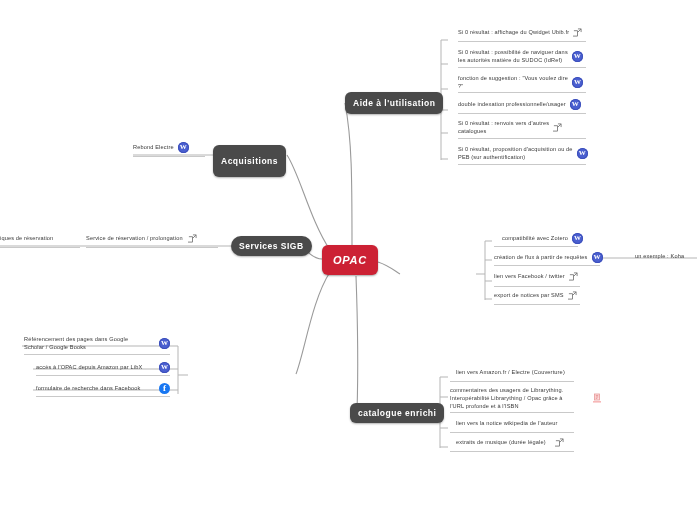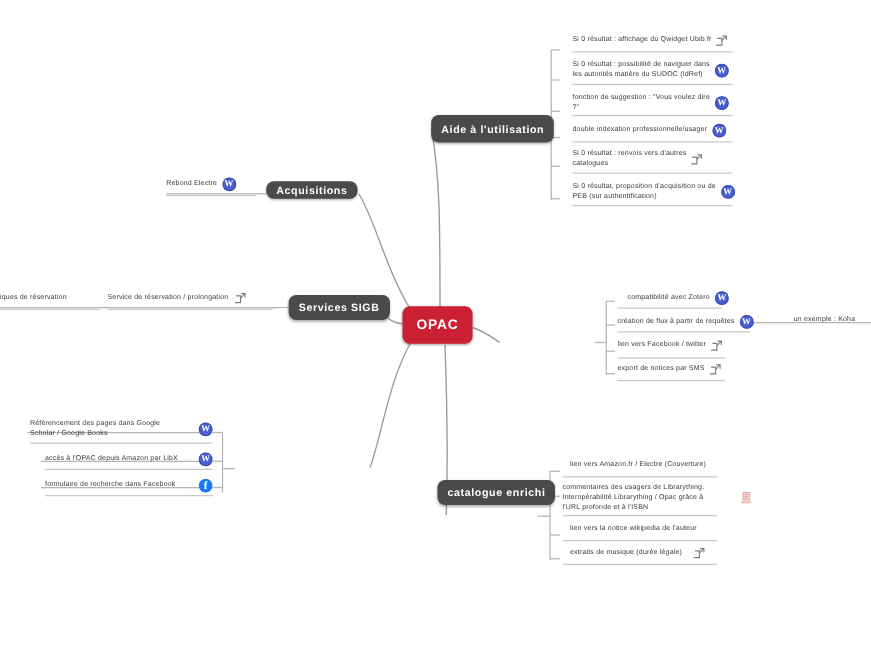--- a/index.html
+++ b/index.html
@@ -18,20 +18,21 @@
   .root-node{
     position:absolute;
     background:#cc2134;
     color:#ffffff;
     font-size:11px;
     font-weight:bold;
     letter-spacing:.7px;
     border-radius:6px;
     display:flex;align-items:center;justify-content:center;
     box-shadow:0 1px 2px rgba(0,0,0,.35);
+    font-style:italic;
   }
 
   
   .branch-node{
     position:absolute;
     background:#4a4a4a;
     color:#ffffff;
     font-size:8.5px;
     font-weight:bold;
     letter-spacing:.5px;
@@ -162,31 +163,31 @@
   </svg>
 
   <div class="root-node" style="left:322px;top:245px;width:56px;height:30px;">
     <span>OPAC</span>
   </div>
 
   <div class="branch-node" style="left:345px;top:92px;height:22px;">
     <span>Aide à l'utilisation</span>
   </div>
 
-  <div class="branch-node" style="left:213px;top:145px;height:14px;">
+  <div class="branch-node" style="left:213px;top:145px;height:32px;">
     <span>Acquisitions</span>
   </div>
 
-  <div class="branch-node" style="left:231px;top:236px;height:20px;">
+  <div class="branch-node" style="left:231px;top:236px;height:20px;border-radius:10px;">
     <span>Services SIGB</span>
   </div>
 
 
 
-  <div class="branch-node" style="left:350px;top:384px;height:20px;">
+  <div class="branch-node" style="left:350px;top:403px;height:20px;">
     <span>catalogue enrichi</span>
   </div>
 
   <div class="leaf rt" style="left:458px;top:28px;width:140px;">
     <span class="leaf-text">Si 0 résultat : affichage du Qwidget  Ubib.fr</span>
     <span class="ic ic-ext">
       <svg viewBox="0 0 10 10">
           <path d="M1 3 h4 v6 h-6 v-4" fill="none" stroke="#7a7a7a" stroke-width="1"></path>
           <path d="M5.5 1 h3.5 v3.5" fill="none" stroke="#7a7a7a" stroke-width="1"></path>
           <path d="M9 1 L5 5" stroke="#7a7a7a" stroke-width="1"></path>

